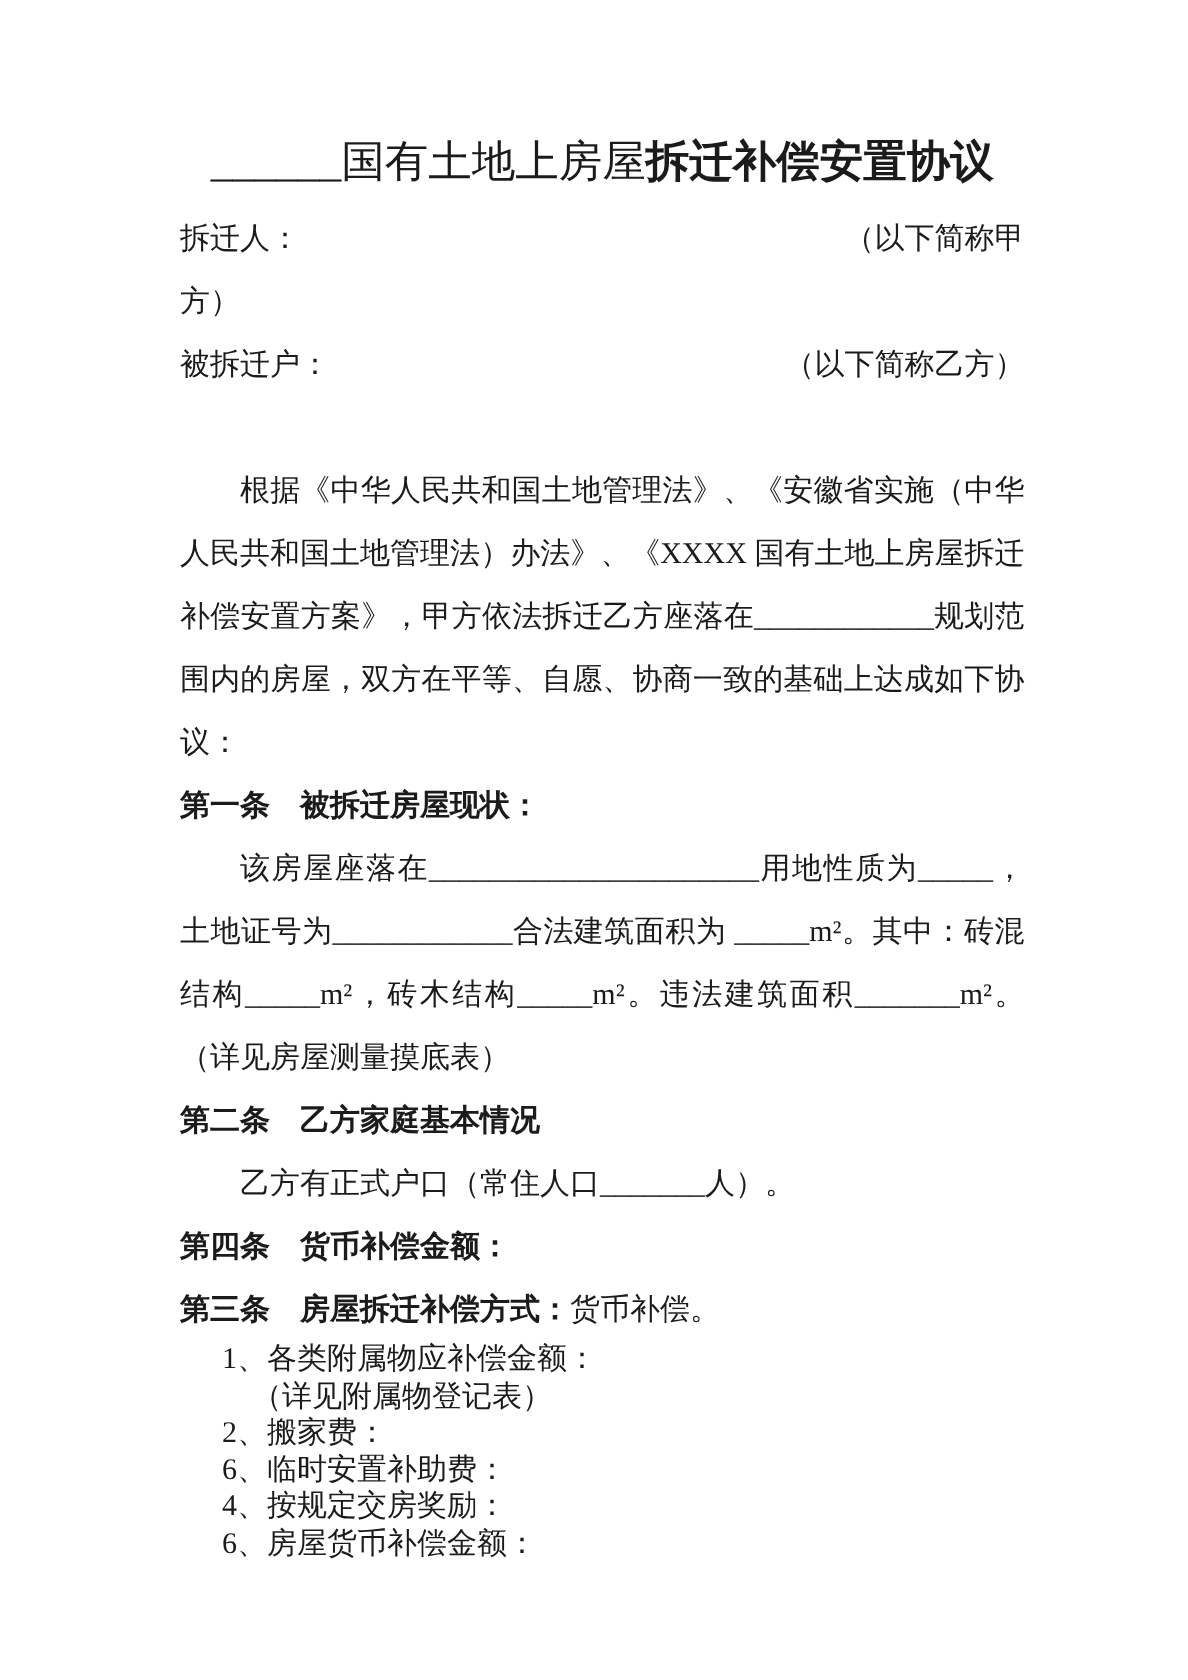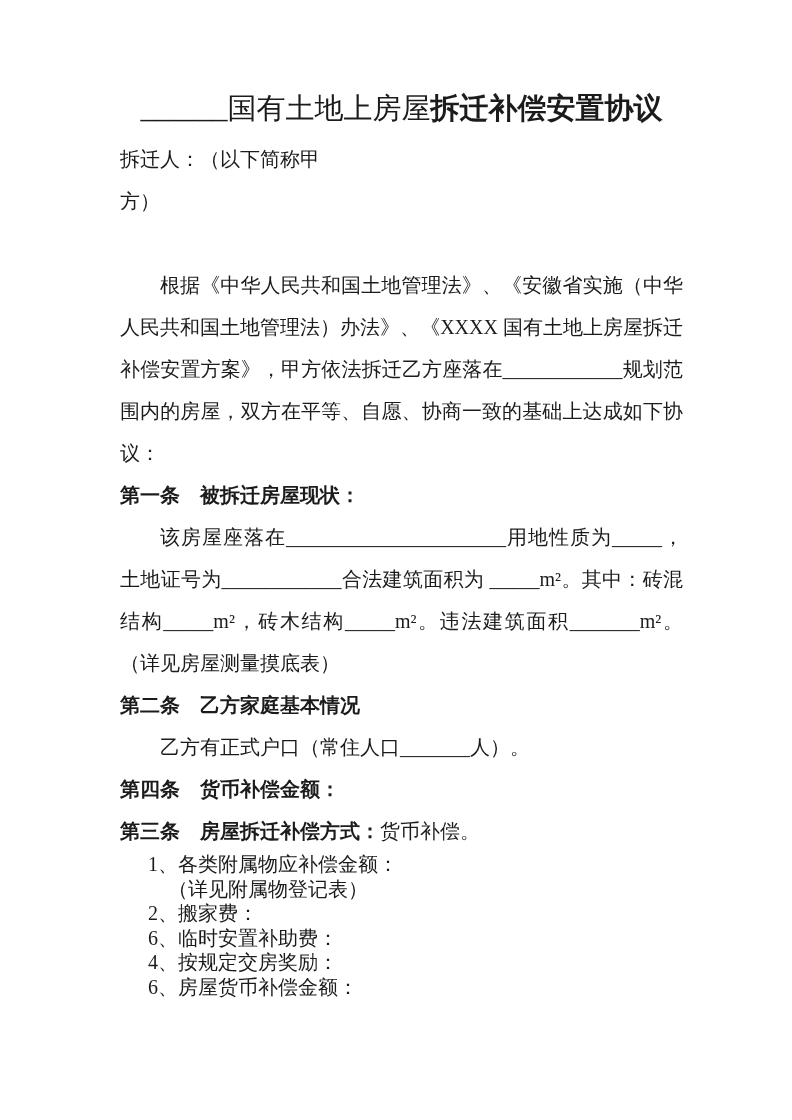--- a/index.html
+++ b/index.html
@@ -26,21 +26,21 @@
   }
   .doc-title .t-blank  { font-family:"Liberation Serif","DejaVu Serif",serif; }
   .doc-title .t-normal { font-family:"Liberation Serif","DejaVu Serif",serif; font-weight:400; }
   .doc-title .t-bold   { font-family:"Liberation Sans","DejaVu Sans",sans-serif; font-weight:700; }
   .line {
     font-size:20px;
     line-height:42px;
   }
   .party-line {
     display:flex;
-    justify-content:flex-start;
+    justify-content:space-between;
   }
   .spacer { height:42px; }
   .para {
     margin:0;
     font-size:20px;
     line-height:42px;
     text-align:justify;
     text-indent:2em;
   }
   .heading {
@@ -71,20 +71,22 @@
     <h1 class="doc-title"><span class="t-blank">______</span><span class="t-normal">国有土地上房屋</span><span class="t-bold">拆迁补偿安置协议</span></h1>
 
     <div class="line party-line">
       <span>拆迁人：</span>
       <span>（以下简称甲</span>
     </div>
     <div class="line">
       <span>方）</span>
     </div>
     <div class="line party-line">
+      <span>被拆迁户：</span>
+      <span>（以下简称乙方）</span>
     </div>
 
     <div class="spacer"></div>
 
     <p class="para">根据《中华人民共和国土地管理法》、《安徽省实施（中华人民共和国土地管理法）办法》、《XXXX 国有土地上房屋拆迁补偿安置方案》，甲方依法拆迁乙方座落在____________规划范围内的房屋，双方在平等、自愿、协商一致的基础上达成如下协议：</p>
 
     <h2 class="heading">第一条　被拆迁房屋现状：</h2>
     <p class="para">该房屋座落在______________________用地性质为_____，土地证号为____________合法建筑面积为 _____m²。其中：砖混结构_____m²，砖木结构_____m²。违法建筑面积_______m²。（详见房屋测量摸底表）</p>
 
     <h2 class="heading">第二条　乙方家庭基本情况</h2>

